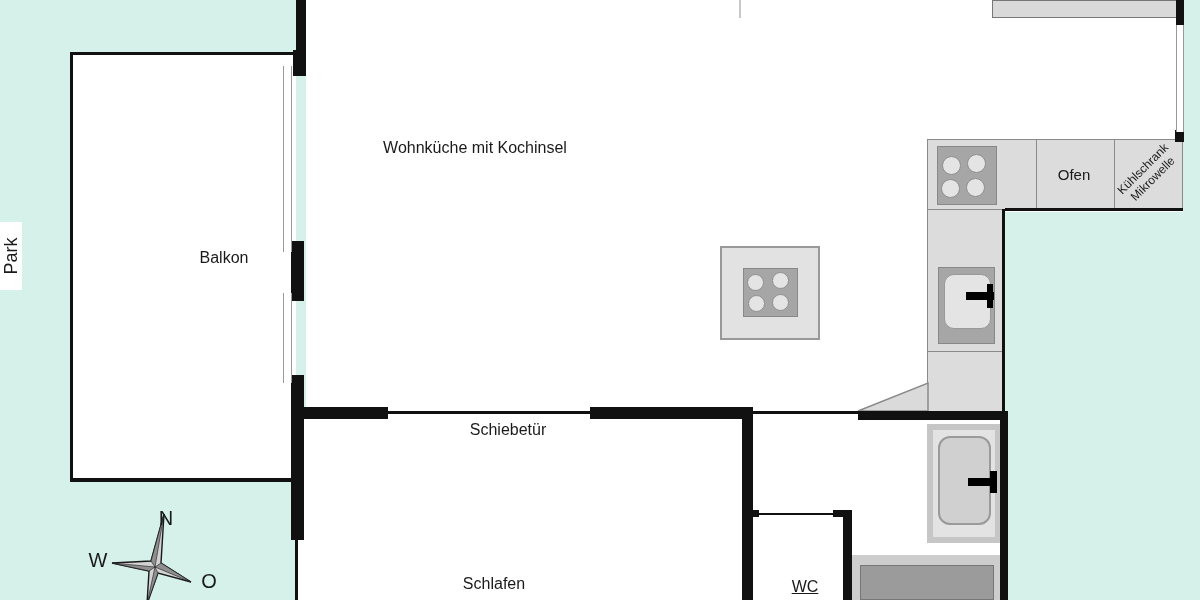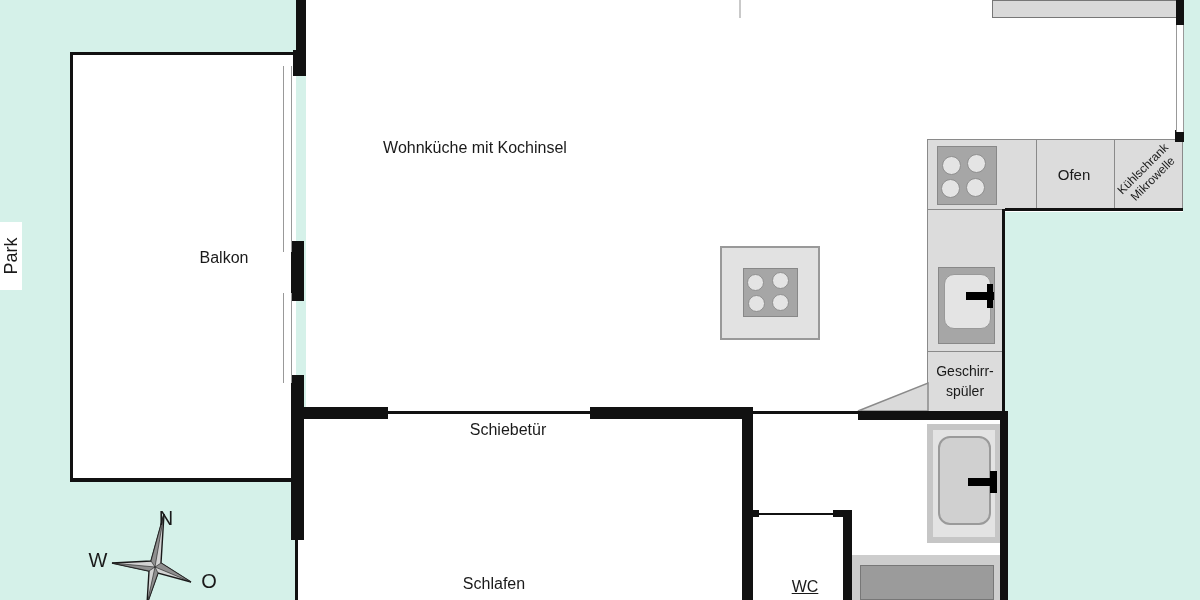--- a/index.html
+++ b/index.html
@@ -122,18 +122,14 @@
   <div class="abs lbl" style="left:180px;top:258px;margin-left:44px;">Balkon</div>
   <div class="abs lbl" style="left:484px;top:430px;margin-left:24px;">Schiebetür</div>
   <div class="abs lbl" style="left:494px;top:584px;">Schlafen</div>
   <div class="abs lbl" style="left:805px;top:587px;text-decoration:underline;">WC</div>
 
   <div class="abs lbl lbl-sm" style="left:1074px;top:174px;">Ofen</div>
   <div class="abs" style="left:1148px;top:174px;transform:translate(-50%,-50%) rotate(-45deg);font-size:12px;text-align:center;line-height:1.2;white-space:nowrap;">
     <span style="display:block;">Kühlschrank</span>
     <span style="display:block;">Mikrowelle</span>
   </div>
-  <div class="abs" style="left:929px;top:361px;width:72px;text-align:center;font-size:14px;line-height:1.45;">
-    <span style="display:block;">Geschirr-</span>
-    <span style="display:block;">spüler</span>
-  </div>
 
 </div>
 
 </body></html>

